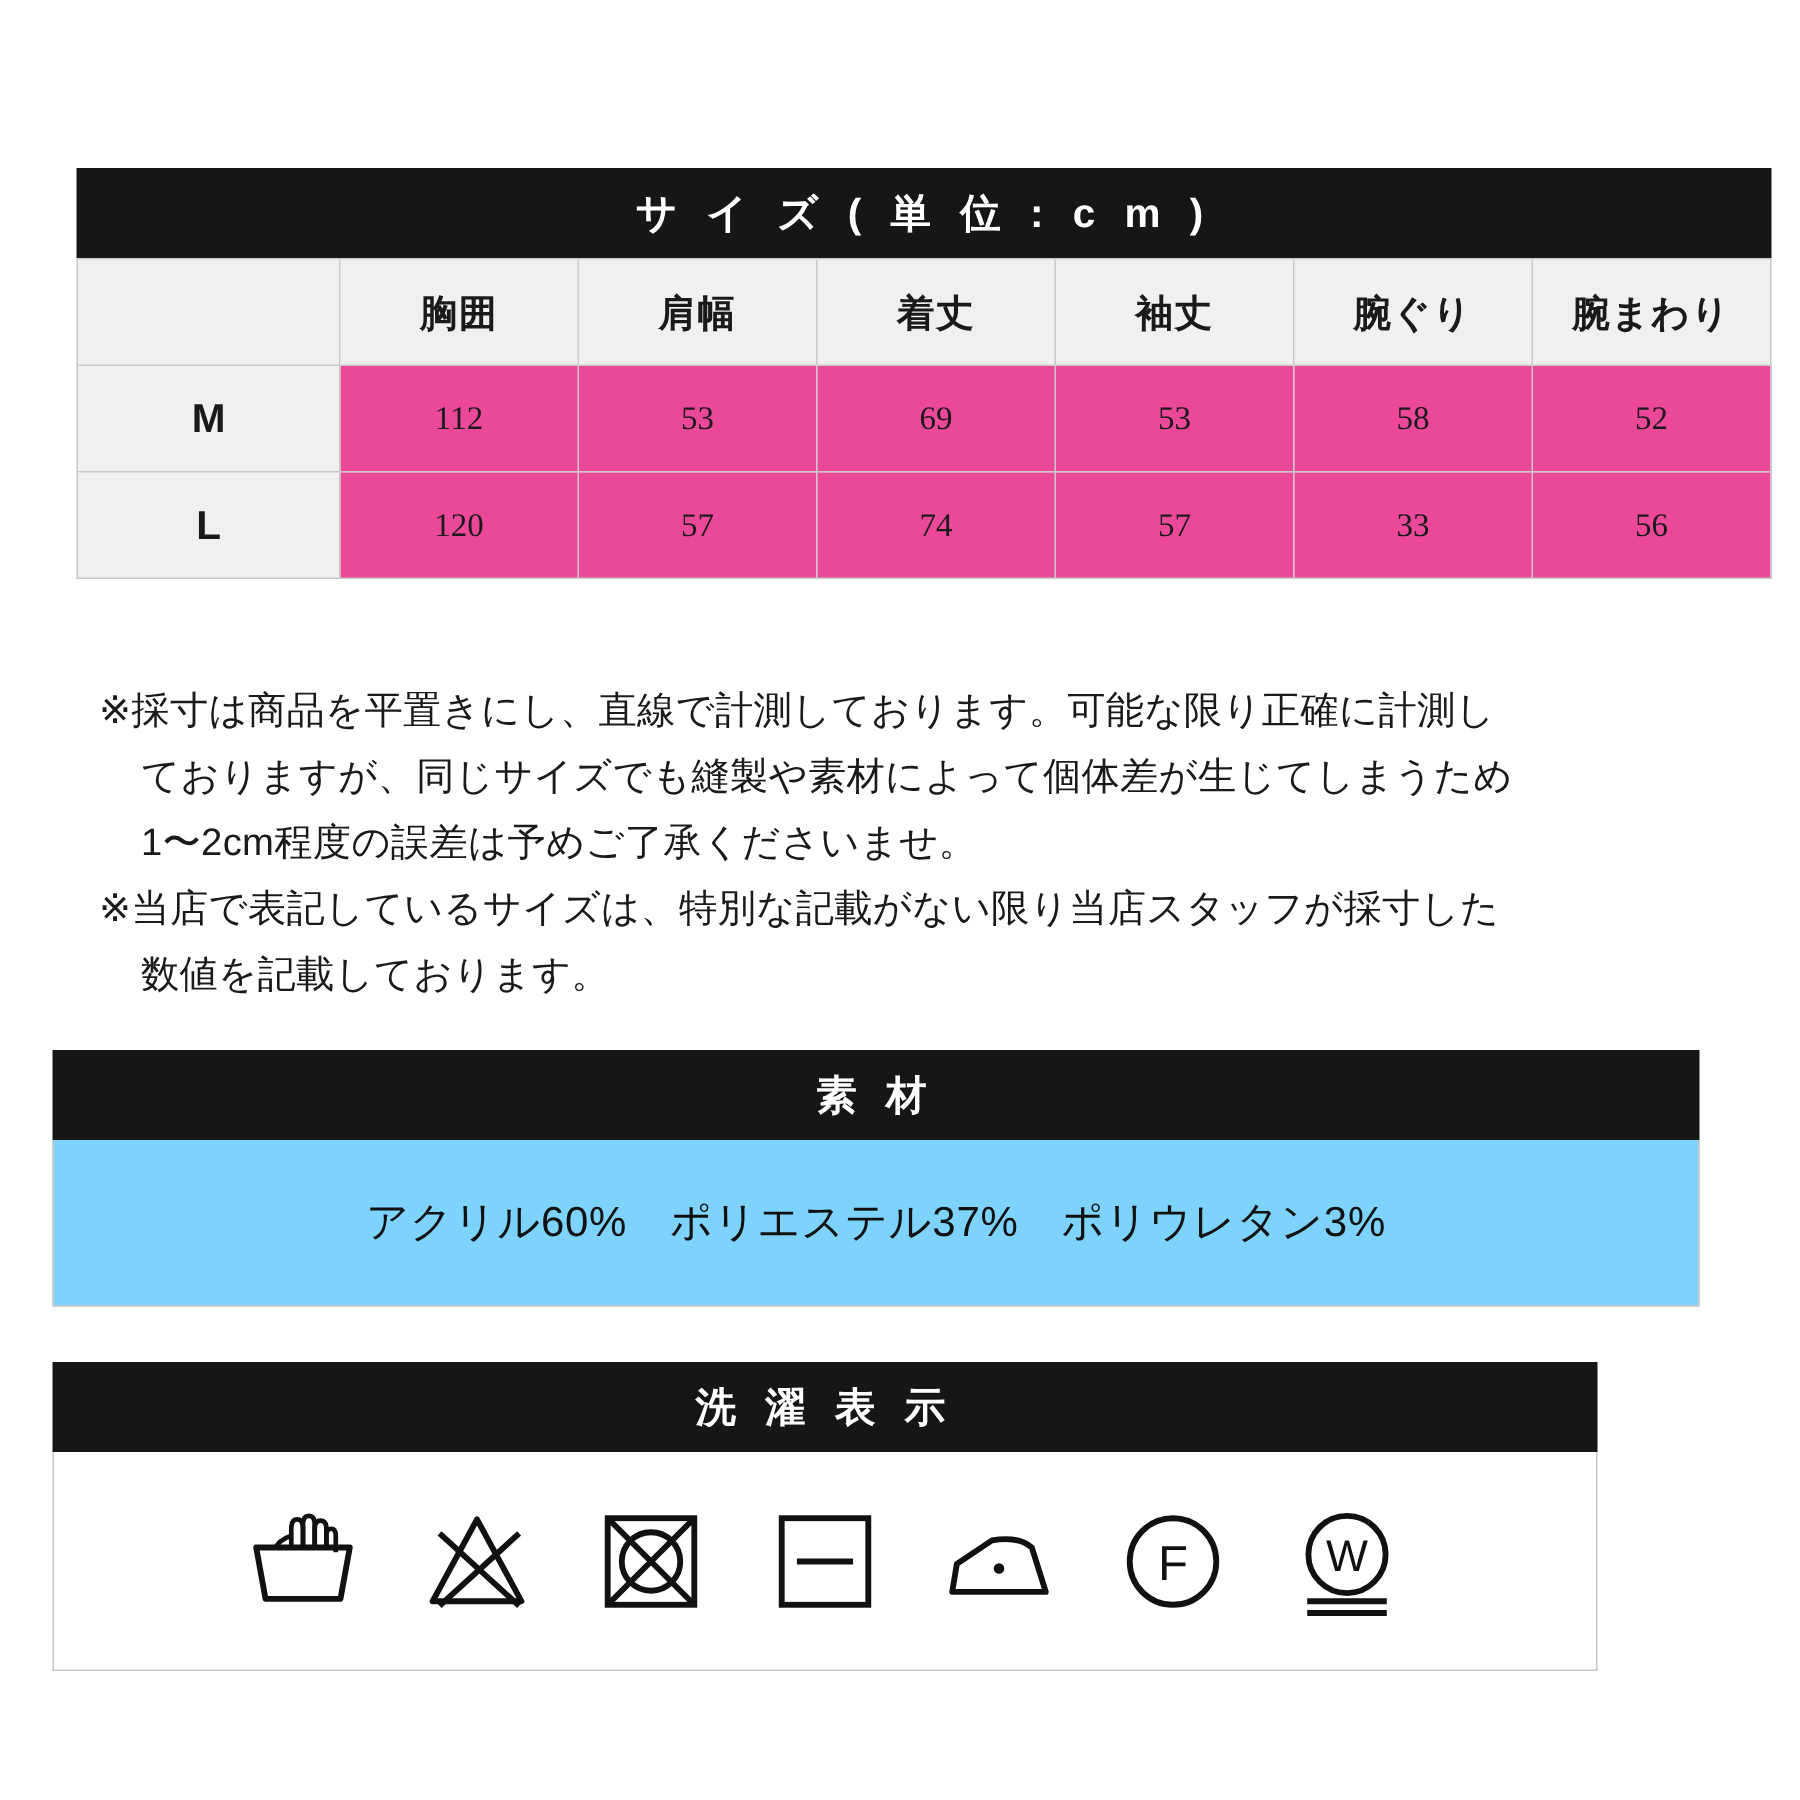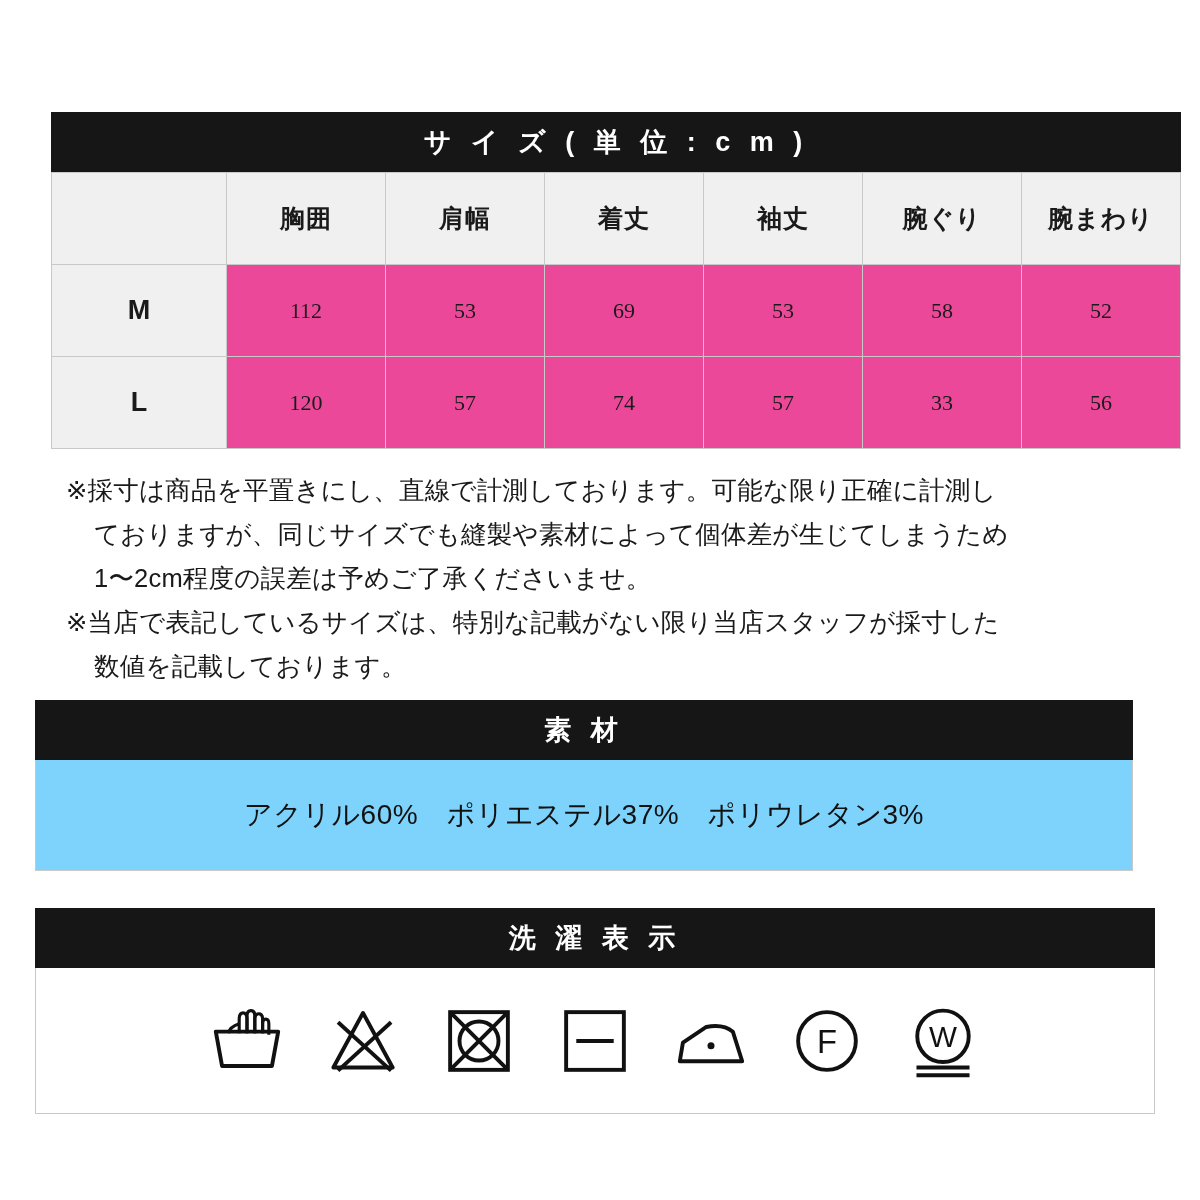--- a/index.html
+++ b/index.html
@@ -43,21 +43,21 @@
     border-collapse: collapse;
     width: 100%;
     table-layout: fixed;
   }
   table.size th, table.size td {
     border: 1px solid #c9c9c9;
     text-align: center;
     font-size: 26px;
     font-weight: 700;
     color: #1a1a1a;
-    height: 92px;
+    height: 71px;
     box-sizing: border-box;
   }
   table.size thead th {
     background: #f0f0f0;
     font-size: 25px;
     letter-spacing: 1px;
   }
   table.size tbody th {
     background: #f0f0f0;
     font-size: 27px;
@@ -69,21 +69,21 @@
     background: #ec4899;
     font-weight: 400;
     font-size: 22px;
     font-family: Liberation Serif, serif;
   }
 
   
   .notes {
     position: absolute;
     left: 66px;
-    top: 468px;
+    top: 452px;
     width: 1070px;
     font-size: 25.5px;
     line-height: 44px;
     color: #1a1a1a;
     letter-spacing: 0.2px;
   }
   .notes p {
     margin: 0;
     text-indent: 0;
   }
@@ -110,21 +110,21 @@
     font-size: 28px;
     letter-spacing: 0.5px;
     color: #111;
   }
 
   
   .wash-block {
     position: absolute;
     left: 35px;
     top: 908px;
-    width: 1120px;
+    width: 1030px;
     box-sizing: border-box;
   }
   .wash-body {
     border: 1px solid #c9c9c9;
     border-top: none;
     height: 145px;
     display: flex;
     align-items: center;
     justify-content: center;
     gap: 38px;

